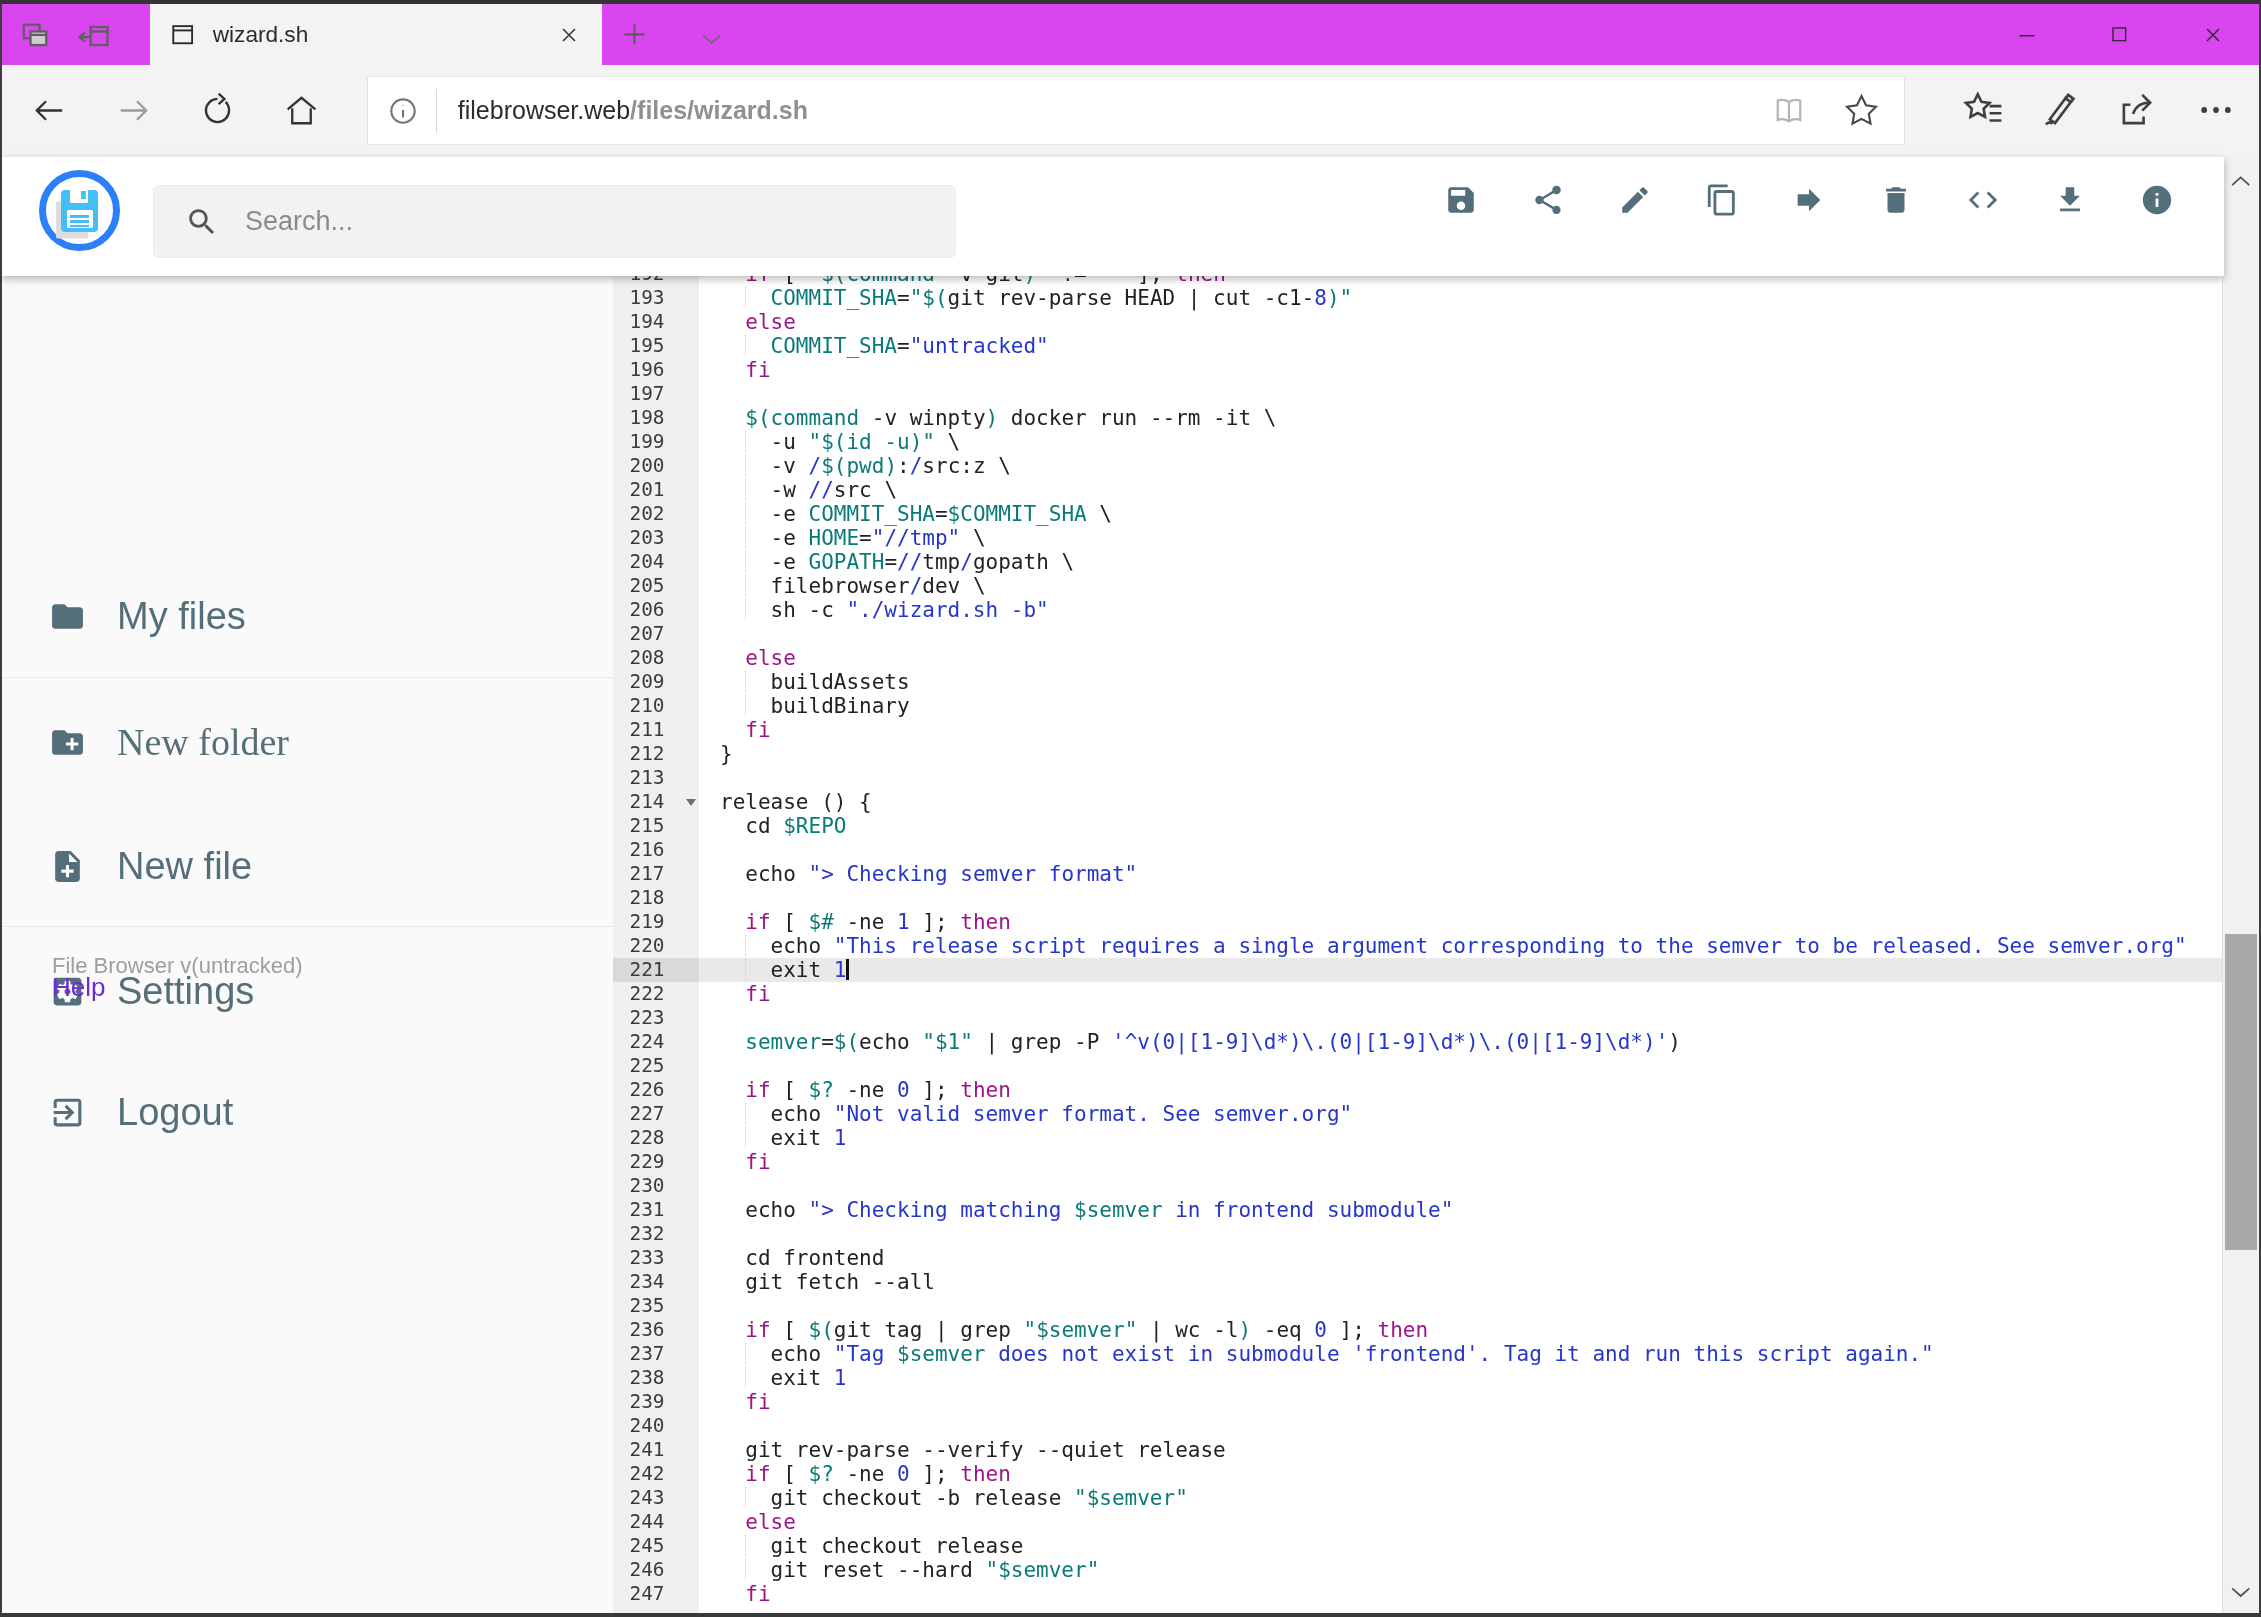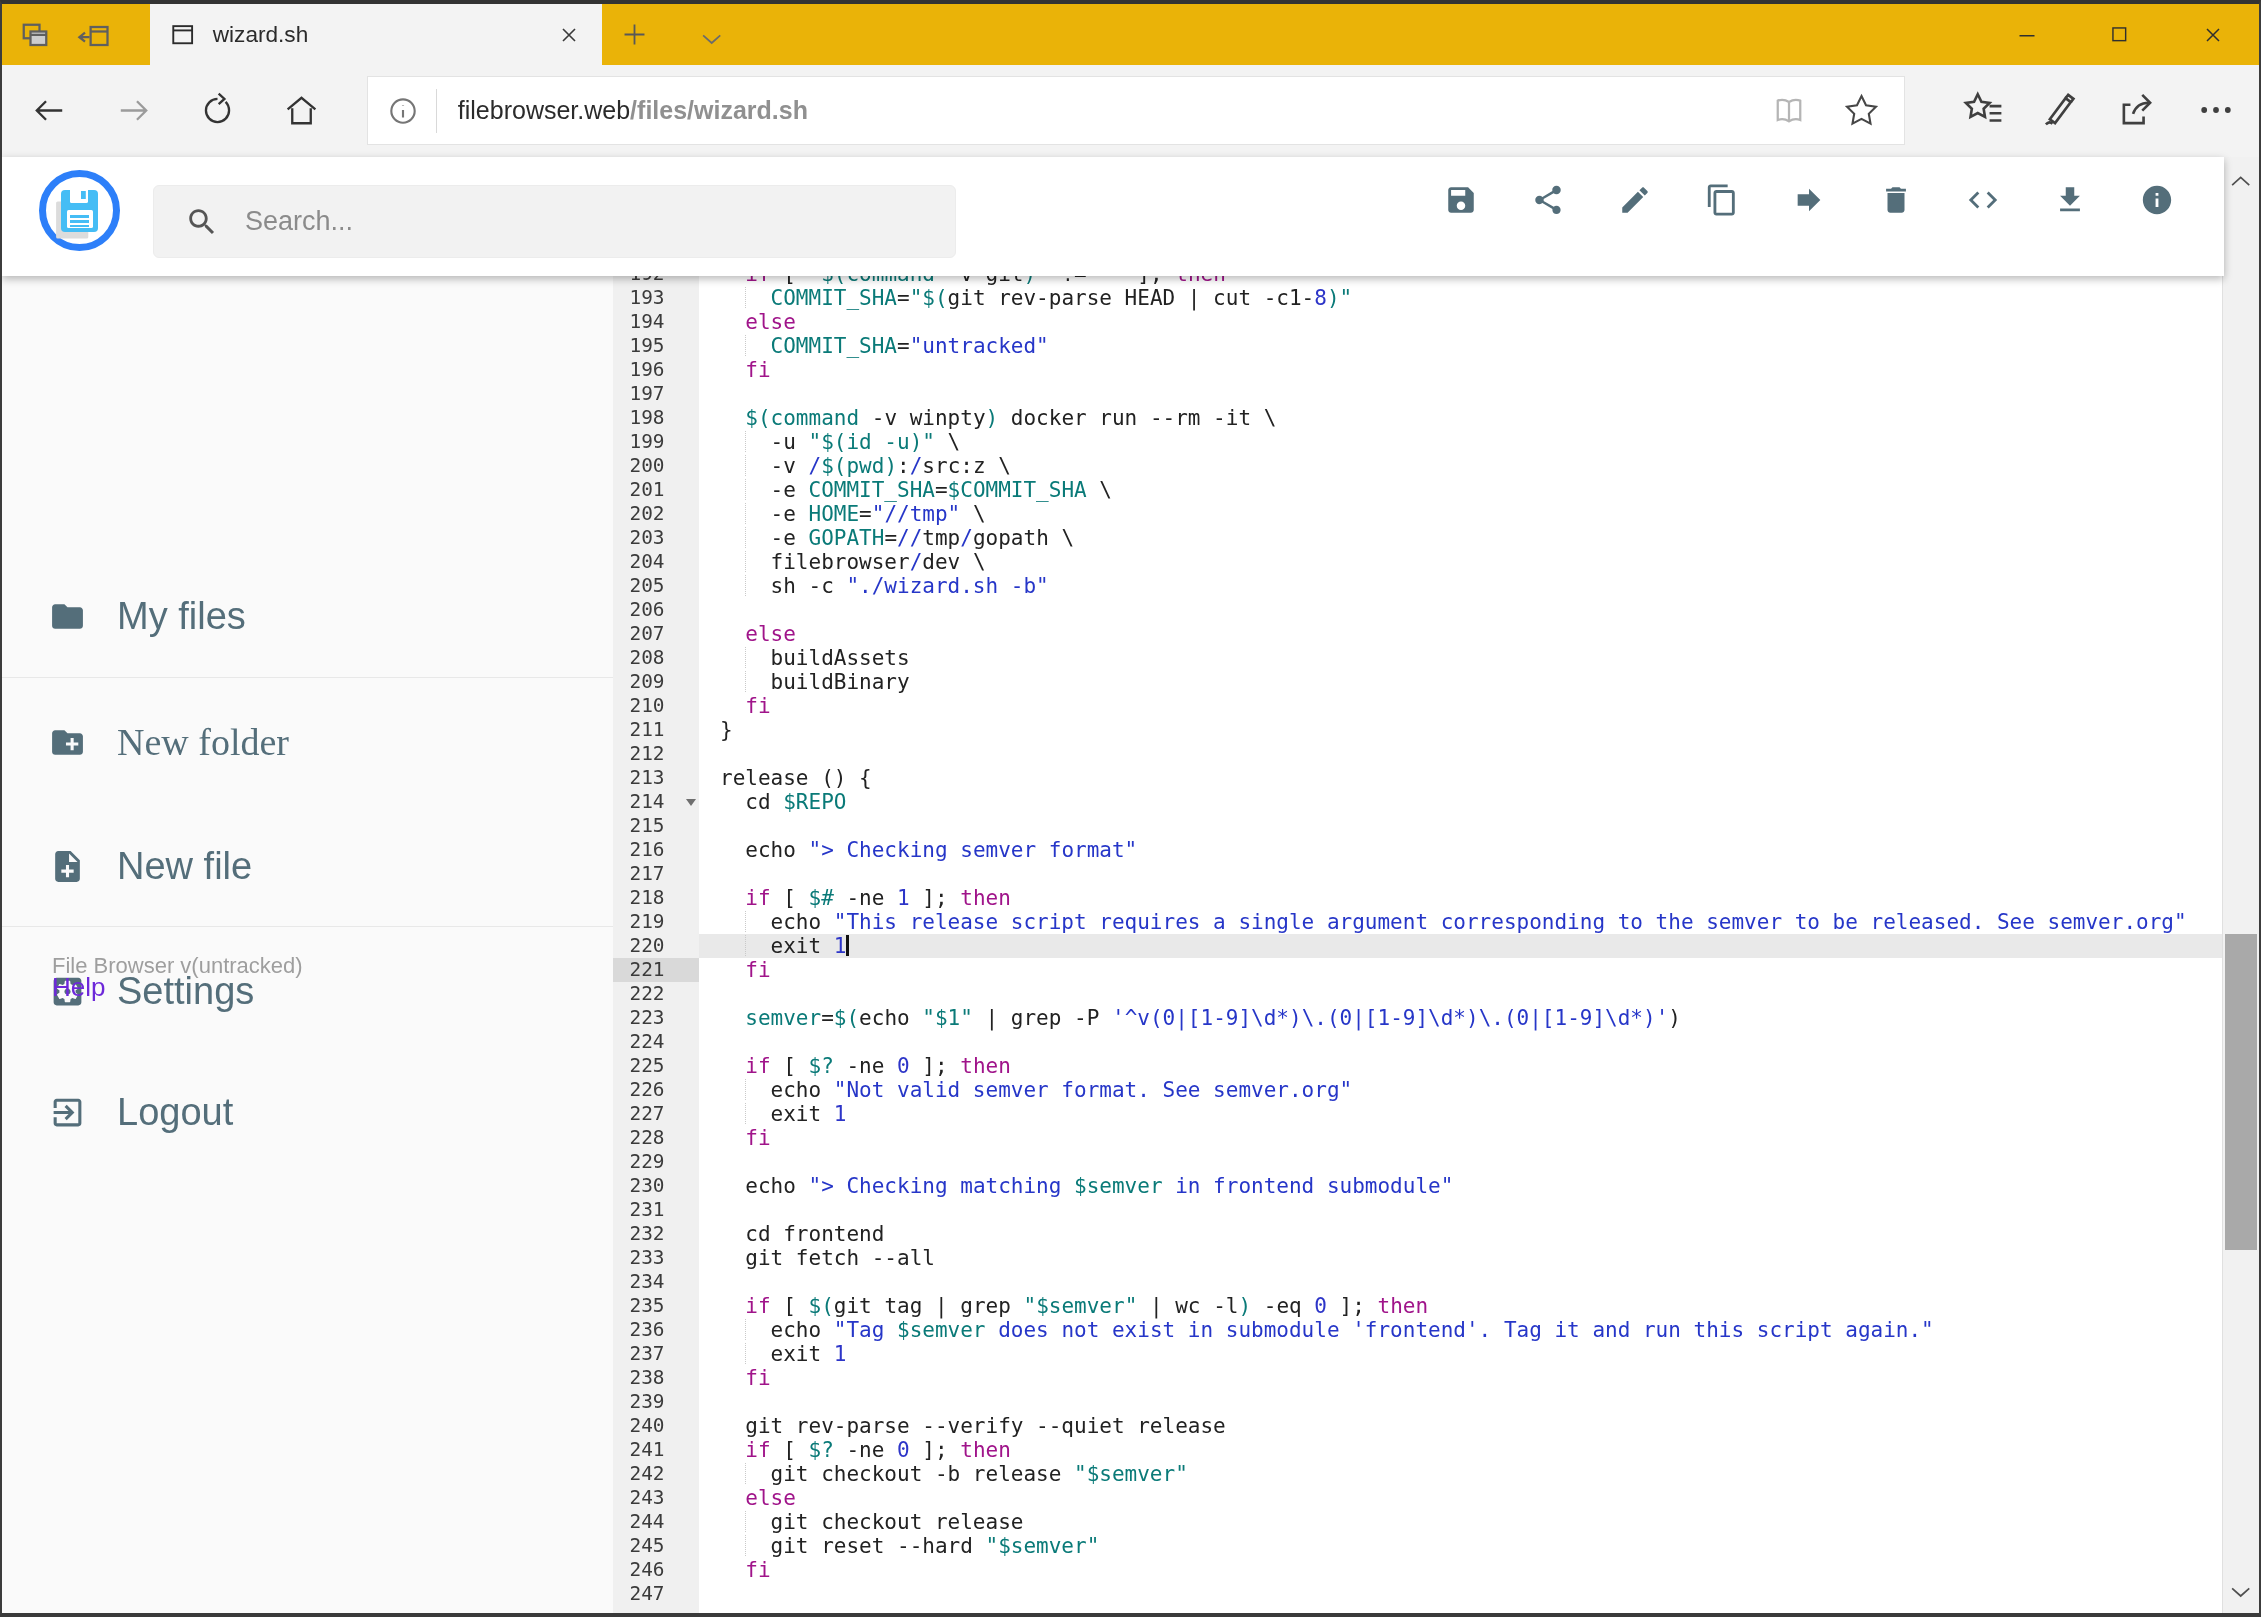--- a/index.html
+++ b/index.html
@@ -2,21 +2,21 @@
 <html style="font-size:13px"><head>
 <meta charset="utf-8">
 <style>
   html,body{margin:0;padding:0;background:#555;}
   *{box-sizing:border-box;}
   #screen{position:relative;width:2261px;height:1617px;background:#fff;overflow:hidden;
     border-top:4px solid #333;border-bottom:4.8px solid #3a3a3a;border-left:2.4px solid #3c3c3c;border-right:2.4px solid #3c3c3c;
     font-family:"Liberation Sans",sans-serif;}
   svg{display:block;}
   
-  .tabbar{position:absolute;left:0;top:0;width:100%;height:61px;background:#eab308;}
+  .tabbar{position:absolute;left:0;top:0;width:100%;height:61px;background:#d946ef;}
   .setaside{position:absolute;top:13.7px;width:36px;height:36px;color:#5f5f5f;}
   .tab{position:absolute;left:148px;top:0;width:452px;height:61px;background:#f3f3f3;display:flex;align-items:center;}
   .tab-favicon{margin-left:19.4px;color:#2b2b2b;}
   .tab-title{margin-left:16px;font-size:22.6px;color:#2b2b2b;flex:1;}
   .tab-close{margin-right:21px;color:#3a3a3a;}
   .newtab{position:absolute;left:618px;top:16px;color:#585858;}
   .tabchev{position:absolute;left:696px;top:21px;color:#6b6b6b;}
   .winbtn{position:absolute;top:0;width:93px;height:61px;display:flex;align-items:center;justify-content:center;color:#2f2f2f;}
   
   .addrbar{position:absolute;left:0;top:61px;width:100%;height:93px;background:#f3f3f3;border-bottom:0.8px solid #dcdcdc;}
@@ -368,20 +368,21 @@
         <div class="codecol">
             <div class="cl"><span class="t-d">  </span><span class="t-k">if</span><span class="t-d"> [ </span><span class="t-v">"$(command</span><span class="t-d"> -v git</span><span class="t-v">)"</span><span class="t-d"> != </span><span class="t-s">""</span><span class="t-d"> ]; </span><span class="t-k">then</span></div>
             <div class="cl"><i class="ig" style="left: calc(2ch + 21px);"></i><span class="t-d">    </span><span class="t-v">COMMIT_SHA</span><span class="t-d">=</span><span class="t-v">"$(</span><span class="t-d">git rev-parse HEAD | cut -c1-</span><span class="t-n">8</span><span class="t-v">)"</span></div>
             <div class="cl"><span class="t-d">  </span><span class="t-k">else</span></div>
             <div class="cl"><i class="ig" style="left: calc(2ch + 21px);"></i><span class="t-d">    </span><span class="t-v">COMMIT_SHA</span><span class="t-d">=</span><span class="t-s">"untracked"</span></div>
             <div class="cl"><span class="t-d">  </span><span class="t-k">fi</span></div>
             <div class="cl"></div>
             <div class="cl"><span class="t-d">  </span><span class="t-v">$(command</span><span class="t-d"> -v winpty</span><span class="t-v">)</span><span class="t-d"> docker run --rm -it \</span></div>
             <div class="cl"><i class="ig" style="left: calc(2ch + 21px);"></i><span class="t-d">    -u </span><span class="t-v">"$(id -u)"</span><span class="t-d"> \</span></div>
             <div class="cl"><i class="ig" style="left: calc(2ch + 21px);"></i><span class="t-d">    -v </span><span class="t-s">/</span><span class="t-v">$(pwd)</span><span class="t-d">:</span><span class="t-s">/</span><span class="t-d">src:z \</span></div>
+            <div class="cl"><i class="ig" style="left: calc(2ch + 21px);"></i><span class="t-d">    -w </span><span class="t-s">//</span><span class="t-d">src \</span></div>
             <div class="cl"><i class="ig" style="left: calc(2ch + 21px);"></i><span class="t-d">    -e </span><span class="t-v">COMMIT_SHA</span><span class="t-d">=</span><span class="t-v">$COMMIT_SHA</span><span class="t-d"> \</span></div>
             <div class="cl"><i class="ig" style="left: calc(2ch + 21px);"></i><span class="t-d">    -e </span><span class="t-v">HOME</span><span class="t-d">=</span><span class="t-s">"//tmp"</span><span class="t-d"> \</span></div>
             <div class="cl"><i class="ig" style="left: calc(2ch + 21px);"></i><span class="t-d">    -e </span><span class="t-v">GOPATH</span><span class="t-d">=</span><span class="t-s">//</span><span class="t-d">tmp</span><span class="t-s">/</span><span class="t-d">gopath \</span></div>
             <div class="cl"><i class="ig" style="left: calc(2ch + 21px);"></i><span class="t-d">    filebrowser</span><span class="t-s">/</span><span class="t-d">dev \</span></div>
             <div class="cl"><i class="ig" style="left: calc(2ch + 21px);"></i><span class="t-d">    sh -c </span><span class="t-s">"./wizard.sh -b"</span></div>
             <div class="cl"></div>
             <div class="cl"><span class="t-d">  </span><span class="t-k">else</span></div>
             <div class="cl"><i class="ig" style="left: calc(2ch + 21px);"></i><span class="t-d">    buildAssets</span></div>
             <div class="cl"><i class="ig" style="left: calc(2ch + 21px);"></i><span class="t-d">    buildBinary</span></div>
             <div class="cl"><span class="t-d">  </span><span class="t-k">fi</span></div>

